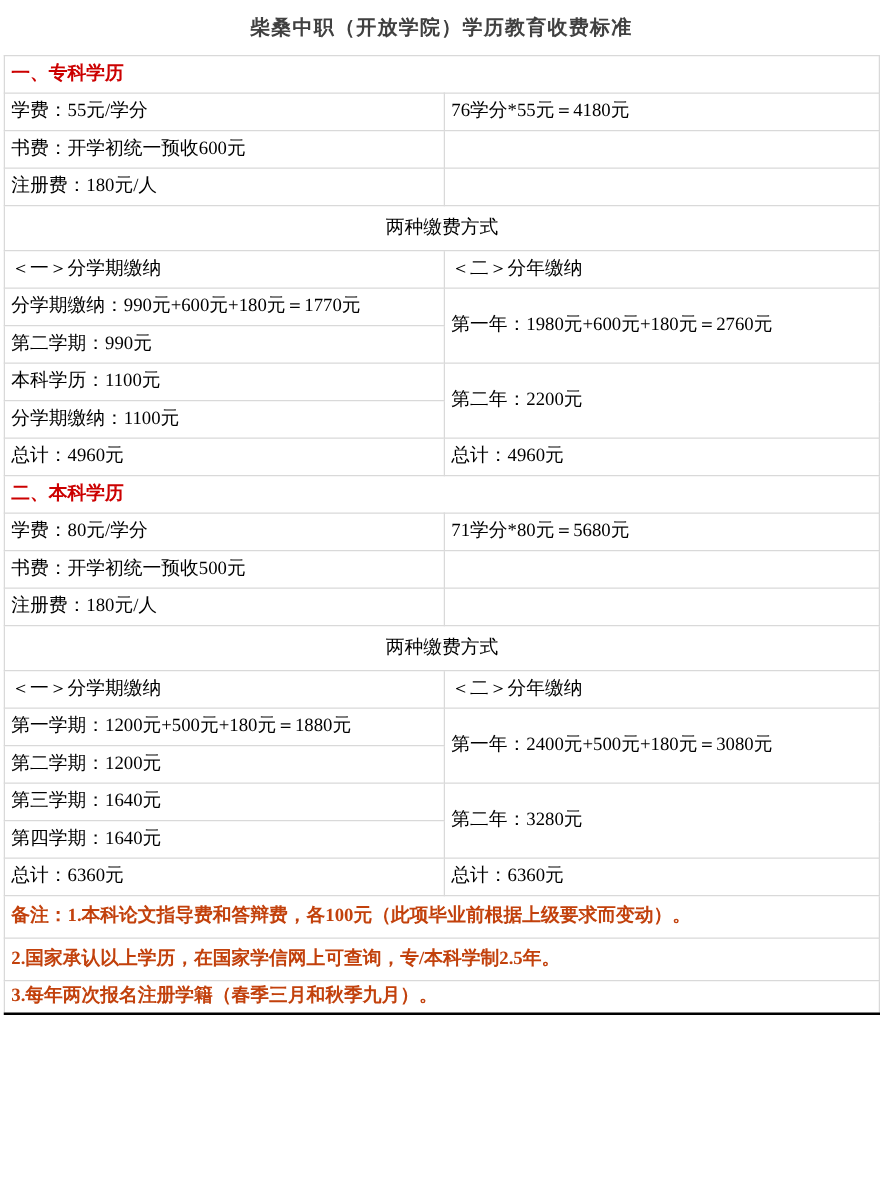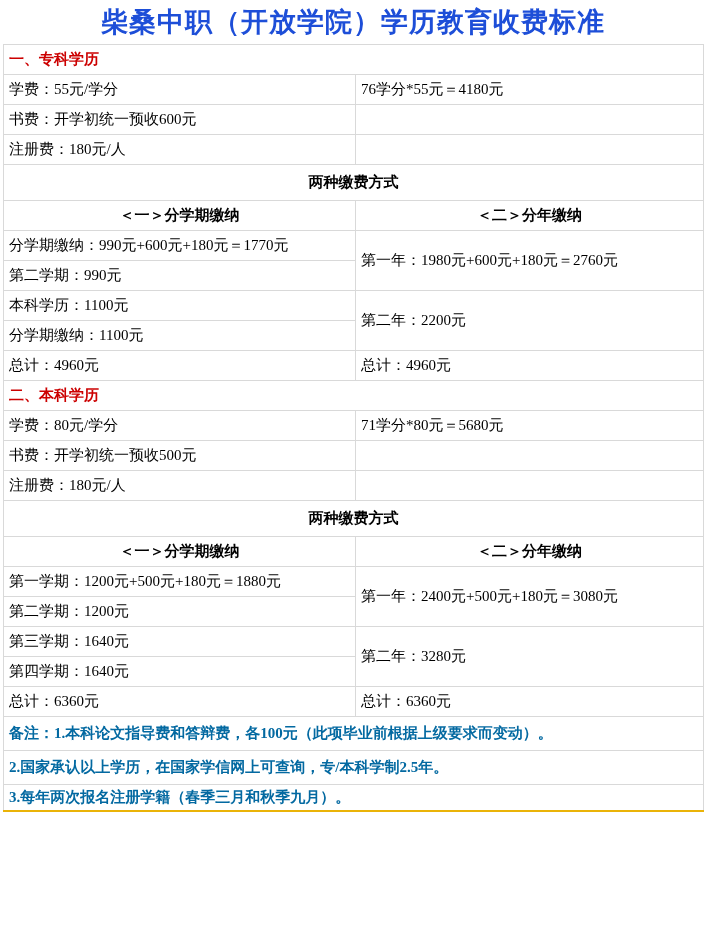--- a/index.html
+++ b/index.html
@@ -20,23 +20,23 @@
     position: relative;
     box-sizing: border-box;
   }
   .title-row {
     height: 44px;
     display: flex;
     align-items: center;
     justify-content: center;
   }
   .title {
-    font-size: 27px;
+    font-size: 16px;
     font-weight: bold;
-    color: #1d4ed8;
+    color: #404040;
     letter-spacing: 1px;
     font-family: "Liberation Serif", "DejaVu Serif", serif;
   }
   table.sheet {
     border-collapse: collapse;
     width: 700px;
     margin-left: 3px;
     table-layout: fixed;
     padding-left: 40px;
   }
@@ -58,30 +58,29 @@
     text-align: left;
   }
   .section-head {
     font-size: 17px;
     font-weight: bold;
     color: #cc0000;
     text-align: left;
   }
   .pay-head {
     font-size: 19px;
-    font-weight: bold;
+    font-weight: normal;
     text-align: center;
   }
   .sub-head {
     font-size: 16px;
-    font-weight: bold;
-    text-align: center;
+    font-weight: normal;
   }
   .note {
-    color: #0369a1;
+    color: #c2410c;
     font-weight: bold;
     font-size: 15.5px;
     text-align: left;
   }
   .note-indent {
     padding-left: 28px;
     margin-top: 36px;
   }
   .note-indent2 {
     padding-left: 46px;
@@ -189,19 +188,19 @@
         <td class="left redborder">总计：6360元</td>
       </tr>
 
       <tr>
         <td class="note redborder" colspan="2" style="height:34px">备注：1.本科论文指导费和答辩费，各100元（此项毕业前根据上级要求而变动）。</td>
       </tr>
       <tr>
         <td class="note note-indent redborder" colspan="2" style="height:34px">2.国家承认以上学历，在国家学信网上可查询，专/本科学制2.5年。</td>
       </tr>
       <tr>
-        <td class="note note-indent2 redborder" colspan="2" style="height:22px; border-bottom:2px solid #eab308;">3.每年两次报名注册学籍（春季三月和秋季九月）。</td>
+        <td class="note note-indent2 redborder" colspan="2" style="height:22px; border-bottom:2px solid #000000;">3.每年两次报名注册学籍（春季三月和秋季九月）。</td>
       </tr>
 
     </tbody>
   </table>
 
 </div>
 
 </body></html>

